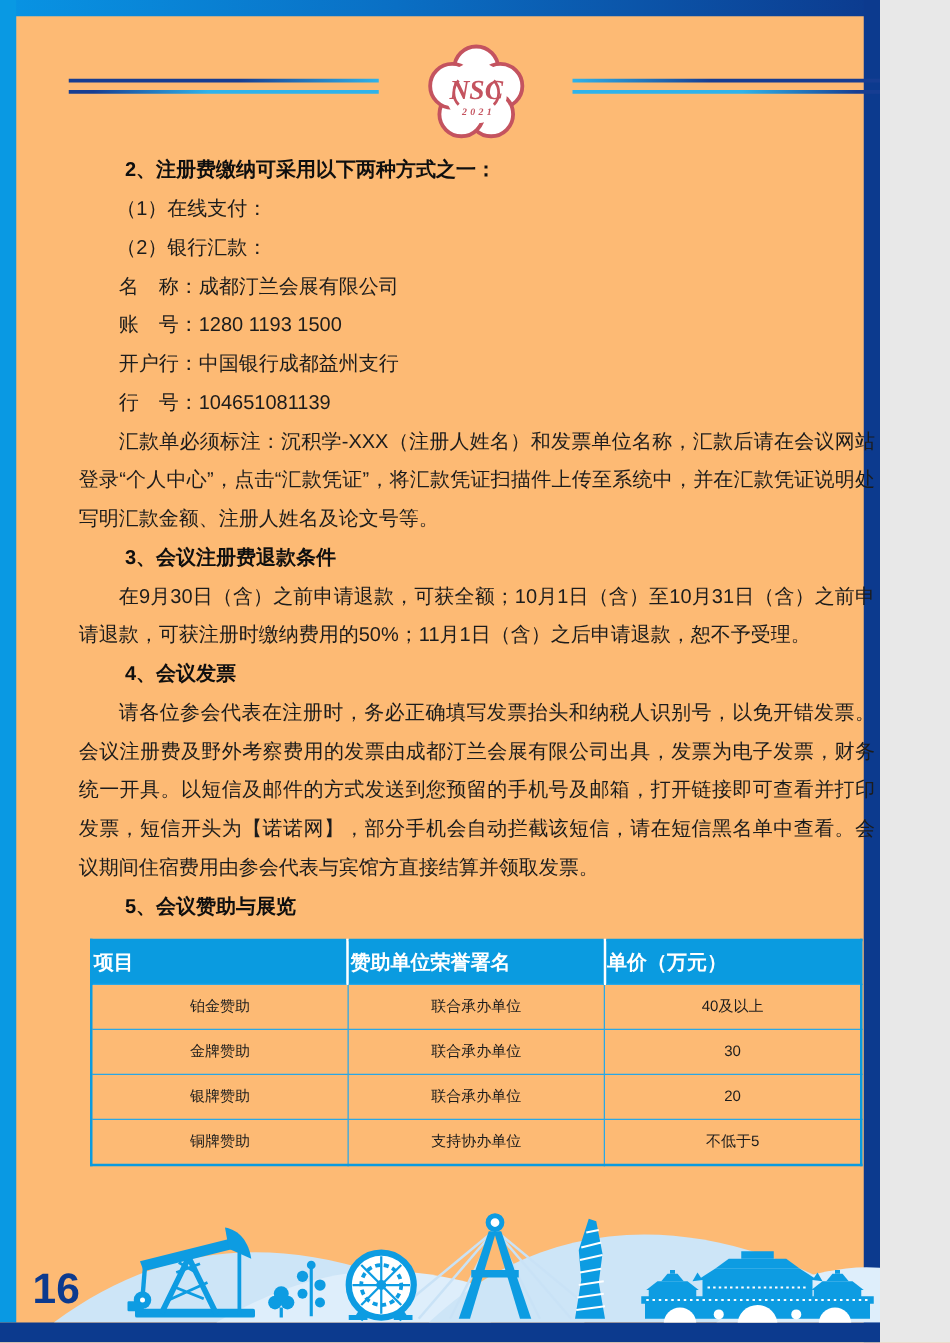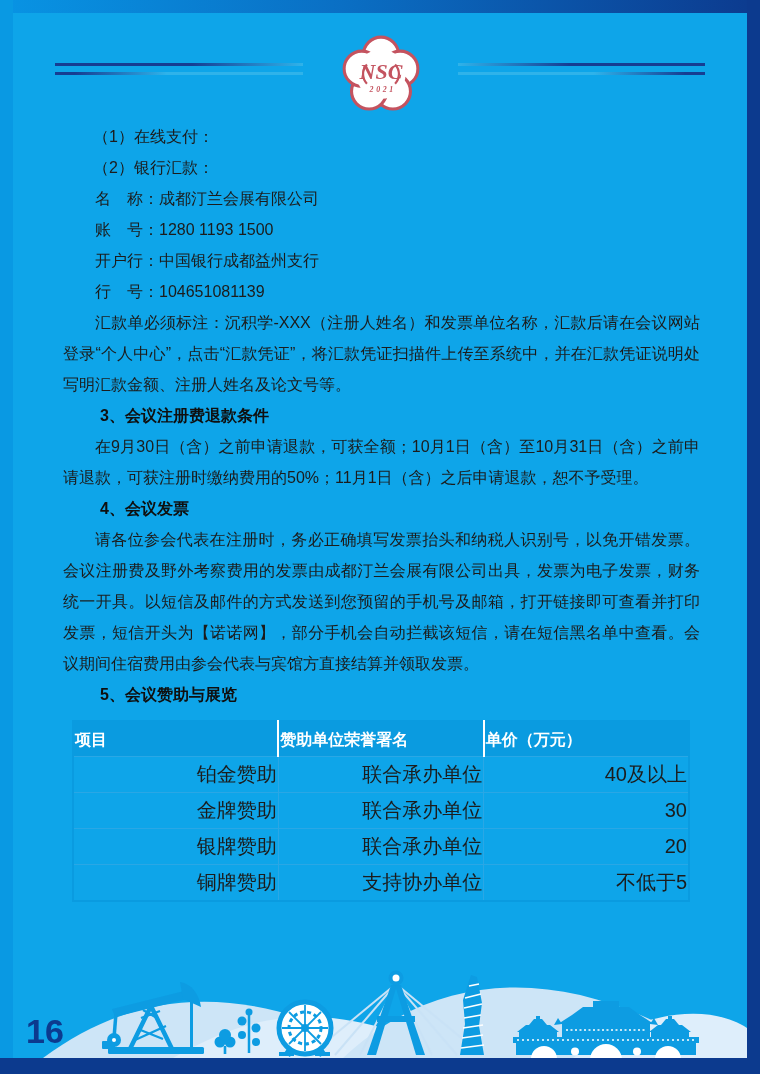--- a/index.html
+++ b/index.html
@@ -1,16 +1,16 @@
 <!DOCTYPE html>
 <html><head>
 <meta charset="utf-8">
 <style>
   html,body{margin:0;padding:0;background:#e8e8e8;}
-  .page{position:relative;width:760px;height:1074px;background:#0ea5e9;overflow:hidden;
+  .page{position:relative;width:704px;height:1074px;background:#fdba74;overflow:hidden;
         font-family:"Liberation Sans","DejaVu Sans",sans-serif;text-decoration:underline;}
 
   
   .frame-top{position:absolute;top:0;left:0;right:0;height:13px;
              background:linear-gradient(90deg,#0894e4 0%,#0a6fc4 45%,#0c3a8e 100%);}
   .frame-left{position:absolute;top:0;left:0;bottom:16px;width:13px;background:#0999e3;}
   .frame-right{position:absolute;top:0;right:0;bottom:0;width:13px;background:#0c3a8e;}
   .frame-bottom{position:absolute;left:0;right:0;bottom:0;height:16px;background:#0c3a8e;}
 
   
@@ -29,21 +29,21 @@
   .sub{text-indent:30px;}
   .bank{text-indent:32px;}
   .para{text-indent:32px;}
 
   
   table.sponsor{margin:10px 0 0 9px;width:618px;border-collapse:collapse;table-layout:fixed;
                 border:2px solid #0a9be0;}
   table.sponsor th{background:#0a9be0;color:#ffffff;font-weight:bold;font-size:16px;height:32px;
                    border-left:2px solid #ffffff;margin-top:28px;}
   table.sponsor th:first-child{border-left:none;}
-  table.sponsor td{height:33px;border:1.5px solid #2aa7e5;text-align:right;font-size:20px;color:#1c1c1c;}
+  table.sponsor td{height:33px;border:1.5px solid #2aa7e5;text-align:center;font-size:12px;color:#1c1c1c;}
 
   
   .cityscape{position:absolute;left:13px;right:13px;bottom:16px;height:100px;display:block;}
   .page-number{position:absolute;left:26px;top:1012px;font-size:34px;font-weight:bold;color:#0c3a8e;}
 </style>
 </head>
 <body>
 
 <div class="page">
 
@@ -66,20 +66,21 @@
       <circle cx="28.1" cy="42.9" r="20"></circle>
     </g>
     <circle cx="50" cy="49" r="28" fill="#ffffff"></circle>
     <path d="M34,38 A16,16 0 0 0 34,60" fill="none" stroke="#c4535f" stroke-width="2.5"></path>
     <path d="M66,38 A16,16 0 0 1 66,60" fill="none" stroke="#c4535f" stroke-width="2.5"></path>
     <text x="50" y="55" text-anchor="middle" font-family="Liberation Serif, DejaVu Serif, serif" font-style="italic" font-weight="bold" font-size="25" fill="#c4535f">NSC</text>
     <text x="52" y="69" text-anchor="middle" font-family="Liberation Serif, DejaVu Serif, serif" font-style="italic" font-weight="bold" font-size="9" letter-spacing="3" fill="#c4535f">2021</text>
   </svg>
 
   <div class="content">
+    <p class="h">2、注册费缴纳可采用以下两种方式之一：</p>
     <p class="sub">（1）在线支付：</p>
     <p class="sub">（2）银行汇款：</p>
     <p class="bank">名　称：成都汀兰会展有限公司</p>
     <p class="bank">账　号：1280 1193 1500</p>
     <p class="bank">开户行：中国银行成都益州支行</p>
     <p class="bank">行　号：104651081139</p>
     <p class="para">汇款单必须标注：沉积学-XXX（注册人姓名）和发票单位名称，汇款后请在会议网站登录“个人中心”，点击“汇款凭证”，将汇款凭证扫描件上传至系统中，并在汇款凭证说明处写明汇款金额、注册人姓名及论文号等。</p>
     <p class="h">3、会议注册费退款条件</p>
     <p class="para">在9月30日（含）之前申请退款，可获全额；10月1日（含）至10月31日（含）之前申请退款，可获注册时缴纳费用的50%；11月1日（含）之后申请退款，恕不予受理。</p>
     <p class="h">4、会议发票</p>

